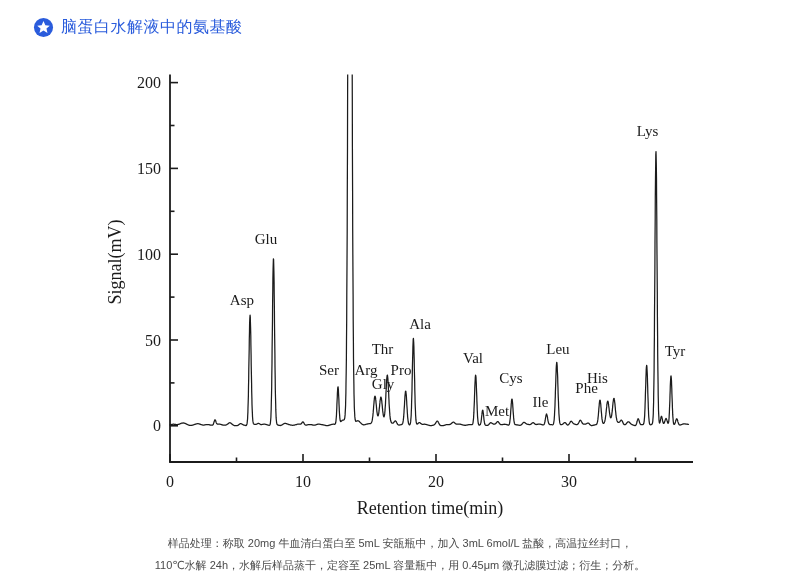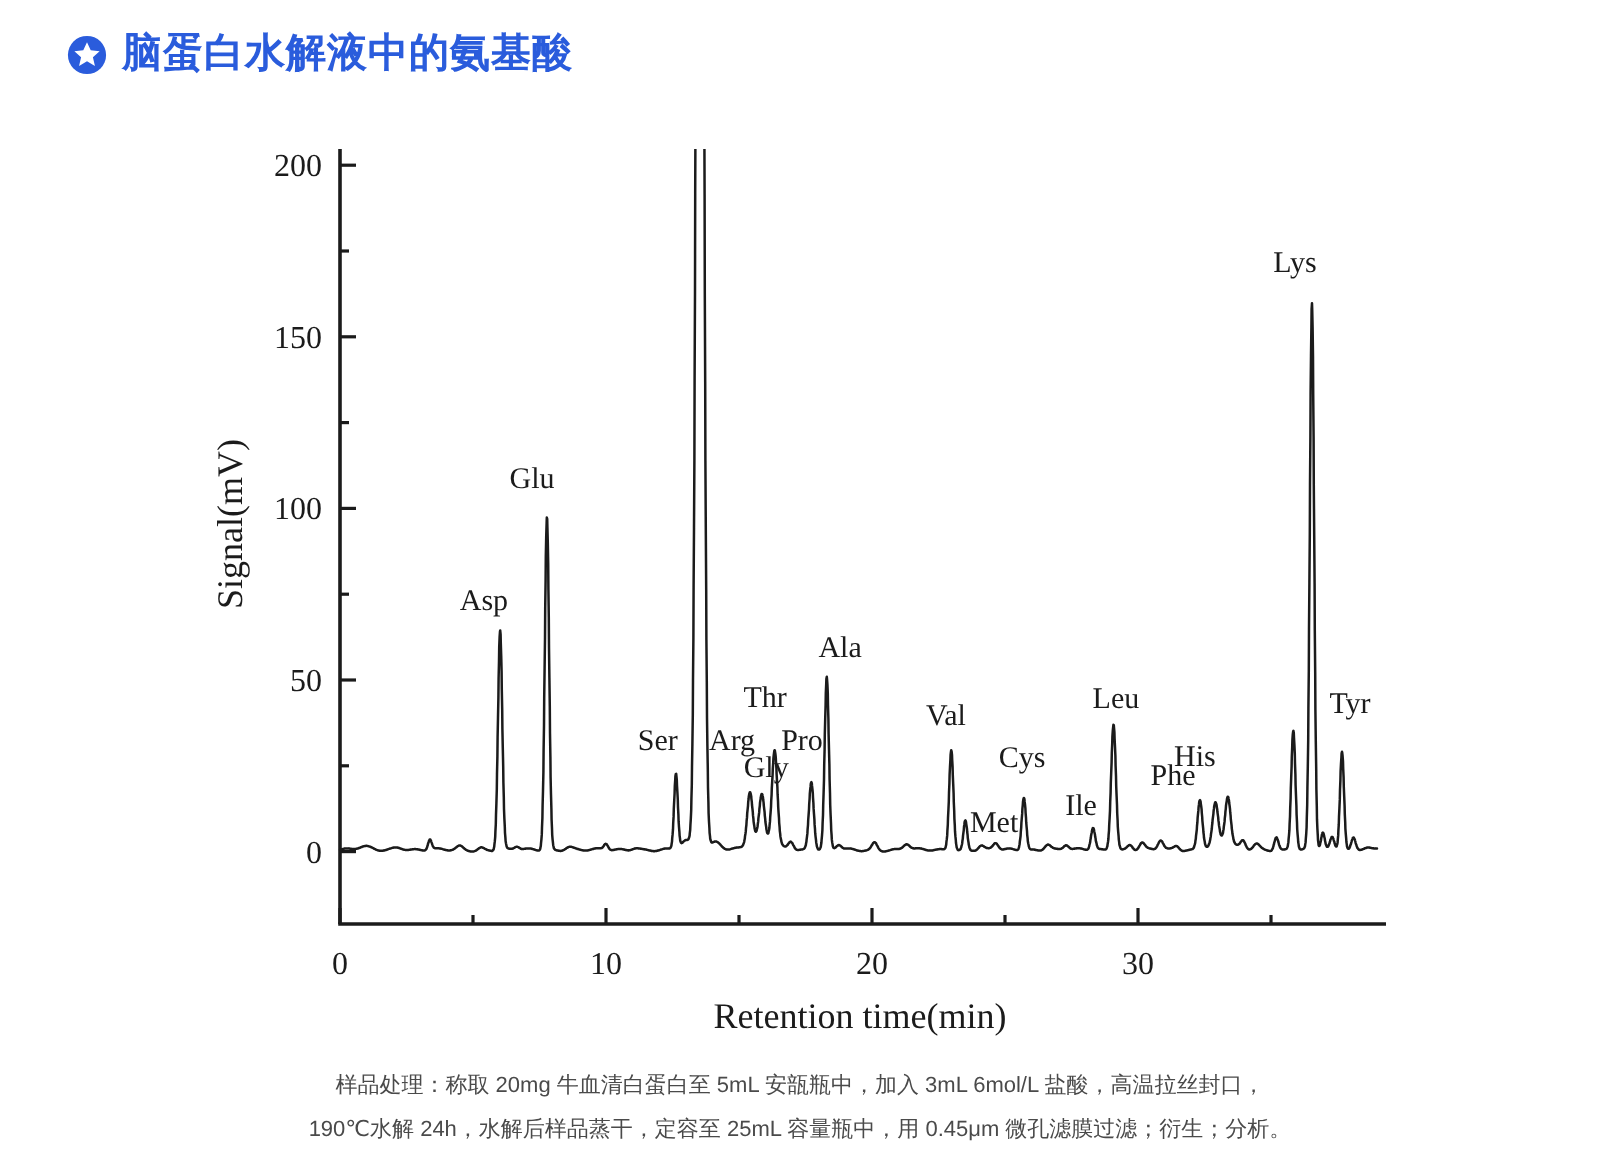--- a/index.html
+++ b/index.html
@@ -6,21 +6,21 @@
   body{
     width:800px;height:583px;position:relative;overflow:hidden;
     font-family:"Liberation Sans","DejaVu Sans",sans-serif;
   }
   .header{
     position:absolute;left:33px;top:13px;height:28px;
     display:flex;align-items:center;gap:7px;
   }
   .badge{width:21px;height:21px;display:block;}
   .title{
-    font-size:20px;font-weight:bold;letter-spacing:0.5px;
+    font-size:16px;font-weight:normal;letter-spacing:0.5px;
     line-height:28px;white-space:nowrap;
   }
   .chart-wrap{position:absolute;left:0;top:0;width:800px;height:583px;}
   svg text{font-family:"Liberation Serif","DejaVu Serif",serif;fill:#1b1b1b;}
   .axis-title{font-size:18px;}
   .tick-label{font-size:16px;}
   .peak-label{font-size:15px;}
   .caption{
     position:absolute;left:0;top:533px;width:800px;
     text-align:center;color:#4a4a4a;font-size:11px;line-height:21.5px;
@@ -105,14 +105,14 @@
         <text x="586.556" y="392.70480000000003" text-anchor="middle" class="peak-label">Phe</text>
         <text x="597.462" y="382.752" text-anchor="middle" class="peak-label">His</text>
         <text x="647.47" y="135.9912" text-anchor="middle" class="peak-label">Lys</text>
         <text x="675.001" y="356.4972" text-anchor="middle" class="peak-label">Tyr</text>
       </g>
   </svg>
 </div>
 
 <div class="caption">
   <div>样品处理：称取 20mg 牛血清白蛋白至 5mL 安瓿瓶中，加入 3mL 6mol/L 盐酸，高温拉丝封口，</div>
-  <div>190℃水解 24h，水解后样品蒸干，定容至 25mL 容量瓶中，用 0.45μm 微孔滤膜过滤；衍生；分析。</div>
+  <div>110℃水解 24h，水解后样品蒸干，定容至 25mL 容量瓶中，用 0.45μm 微孔滤膜过滤；衍生；分析。</div>
 </div>
 
 </body></html>

